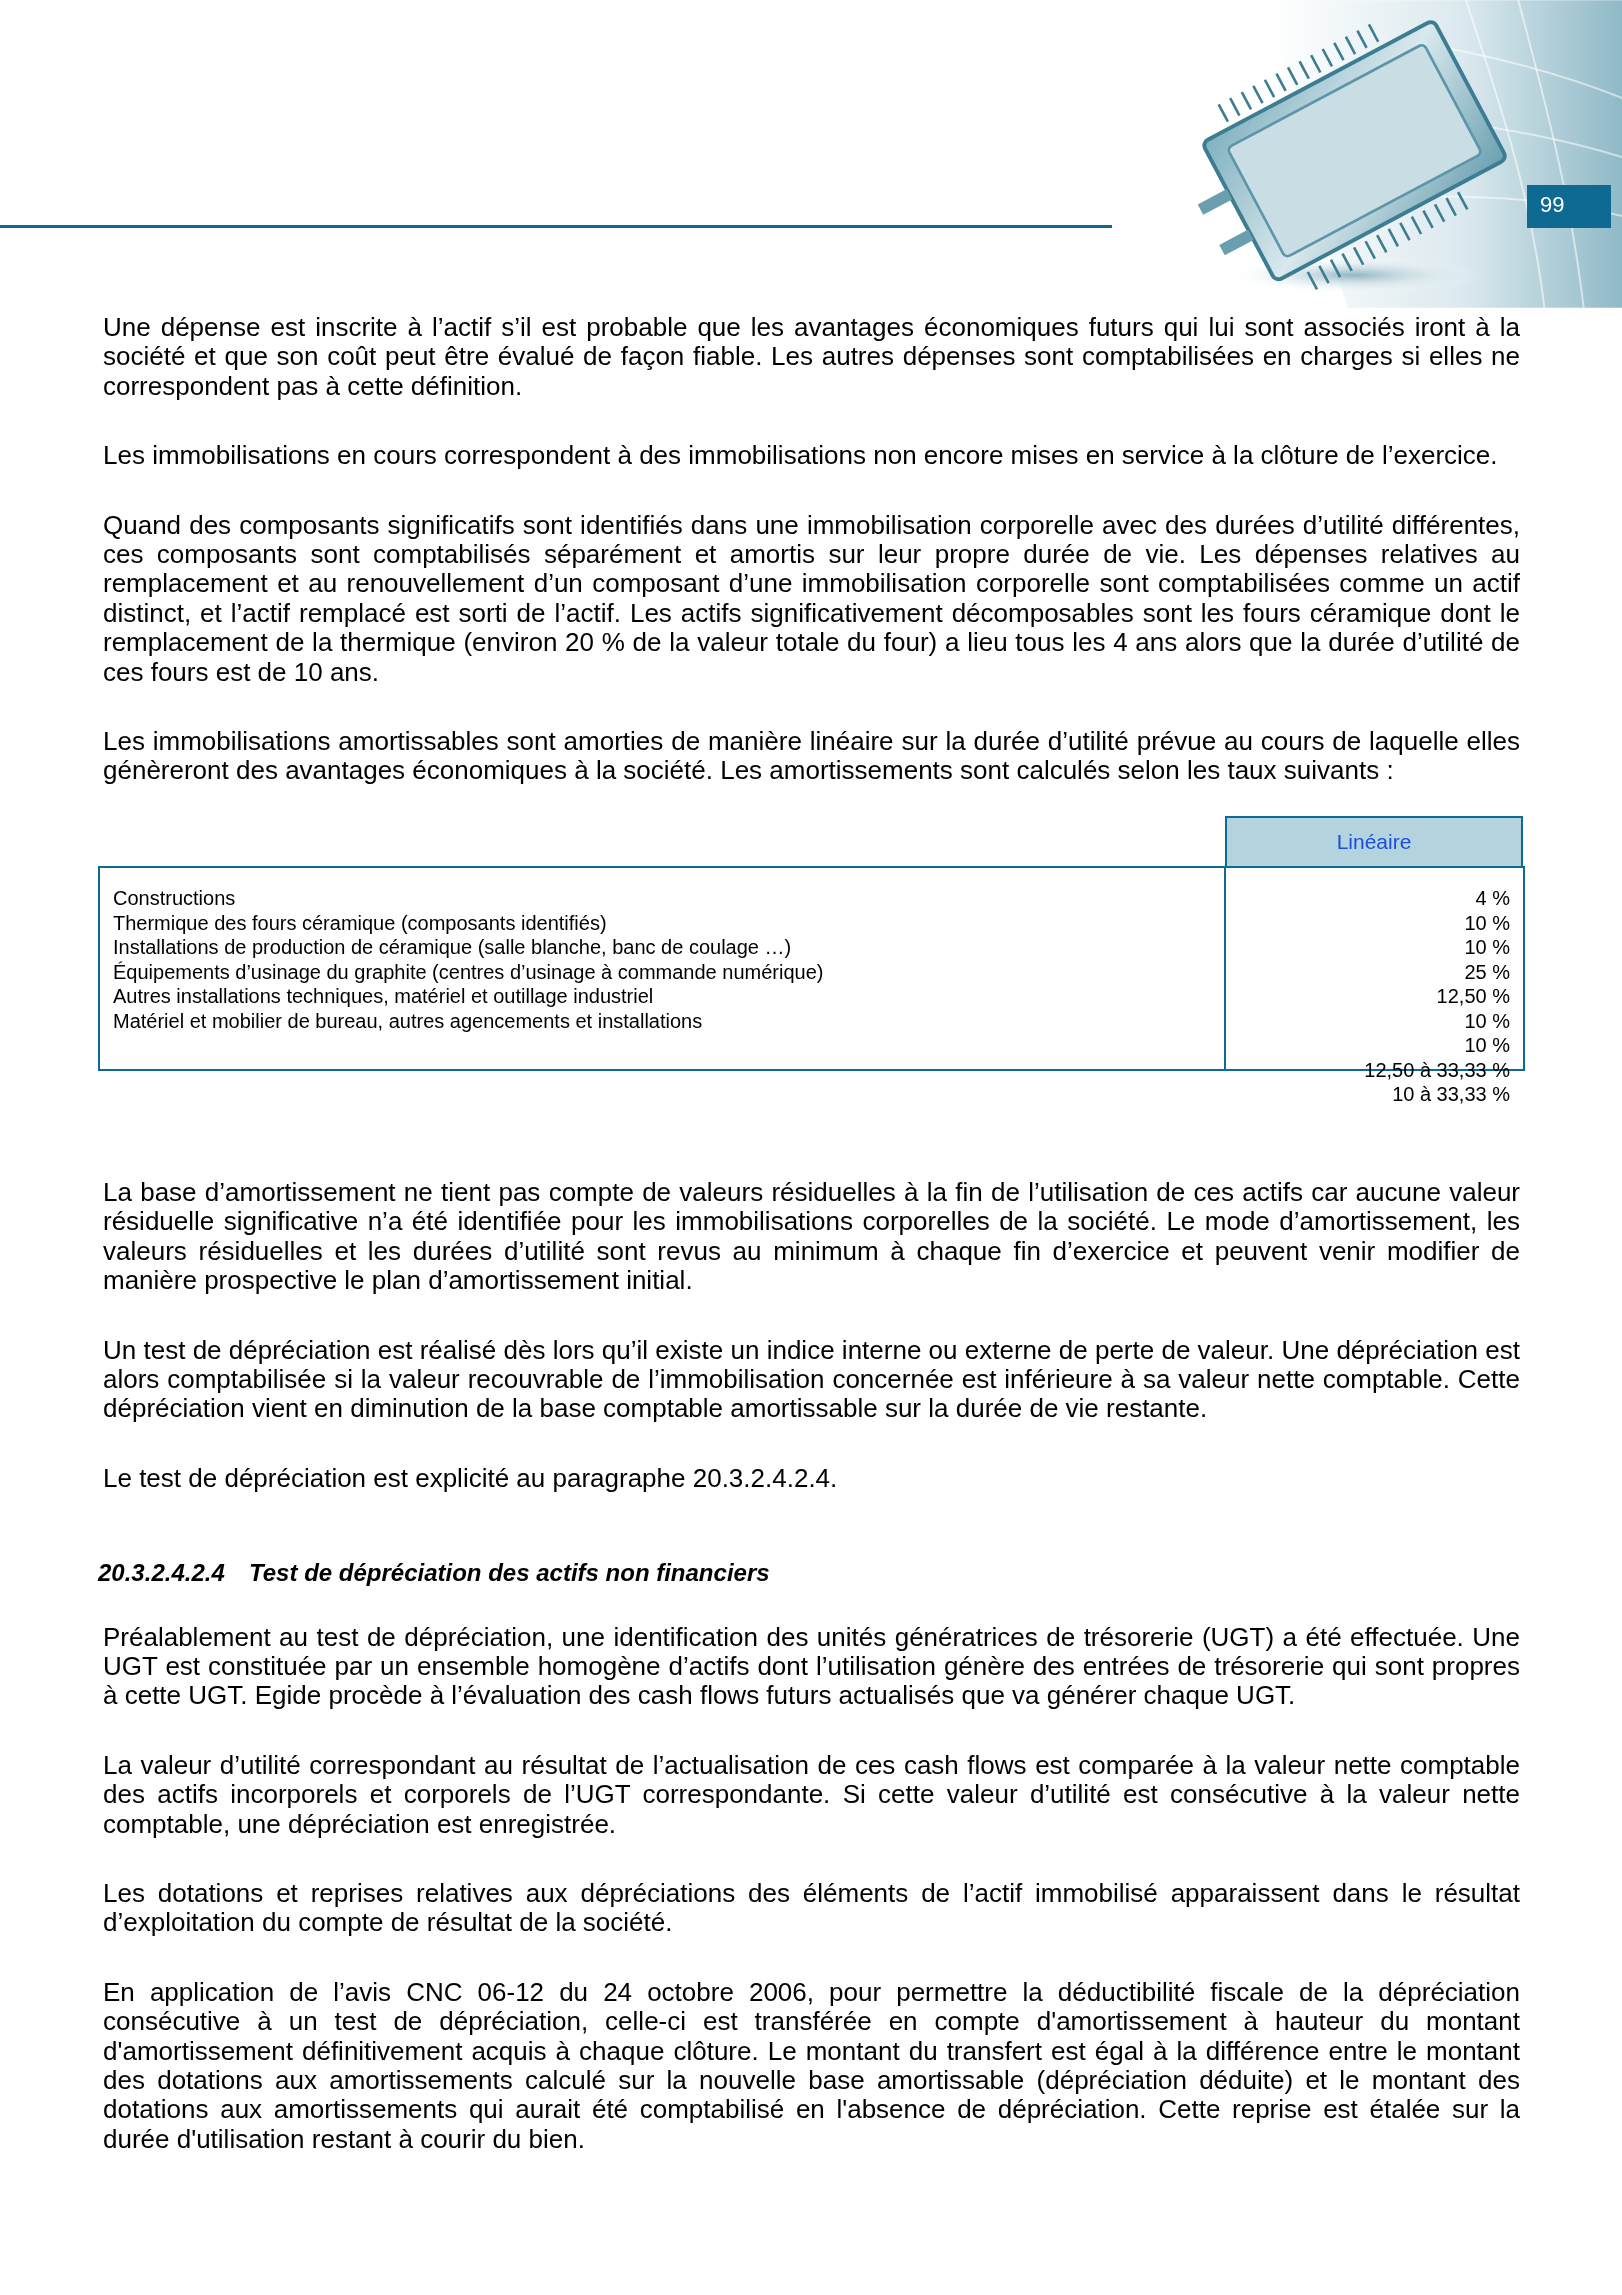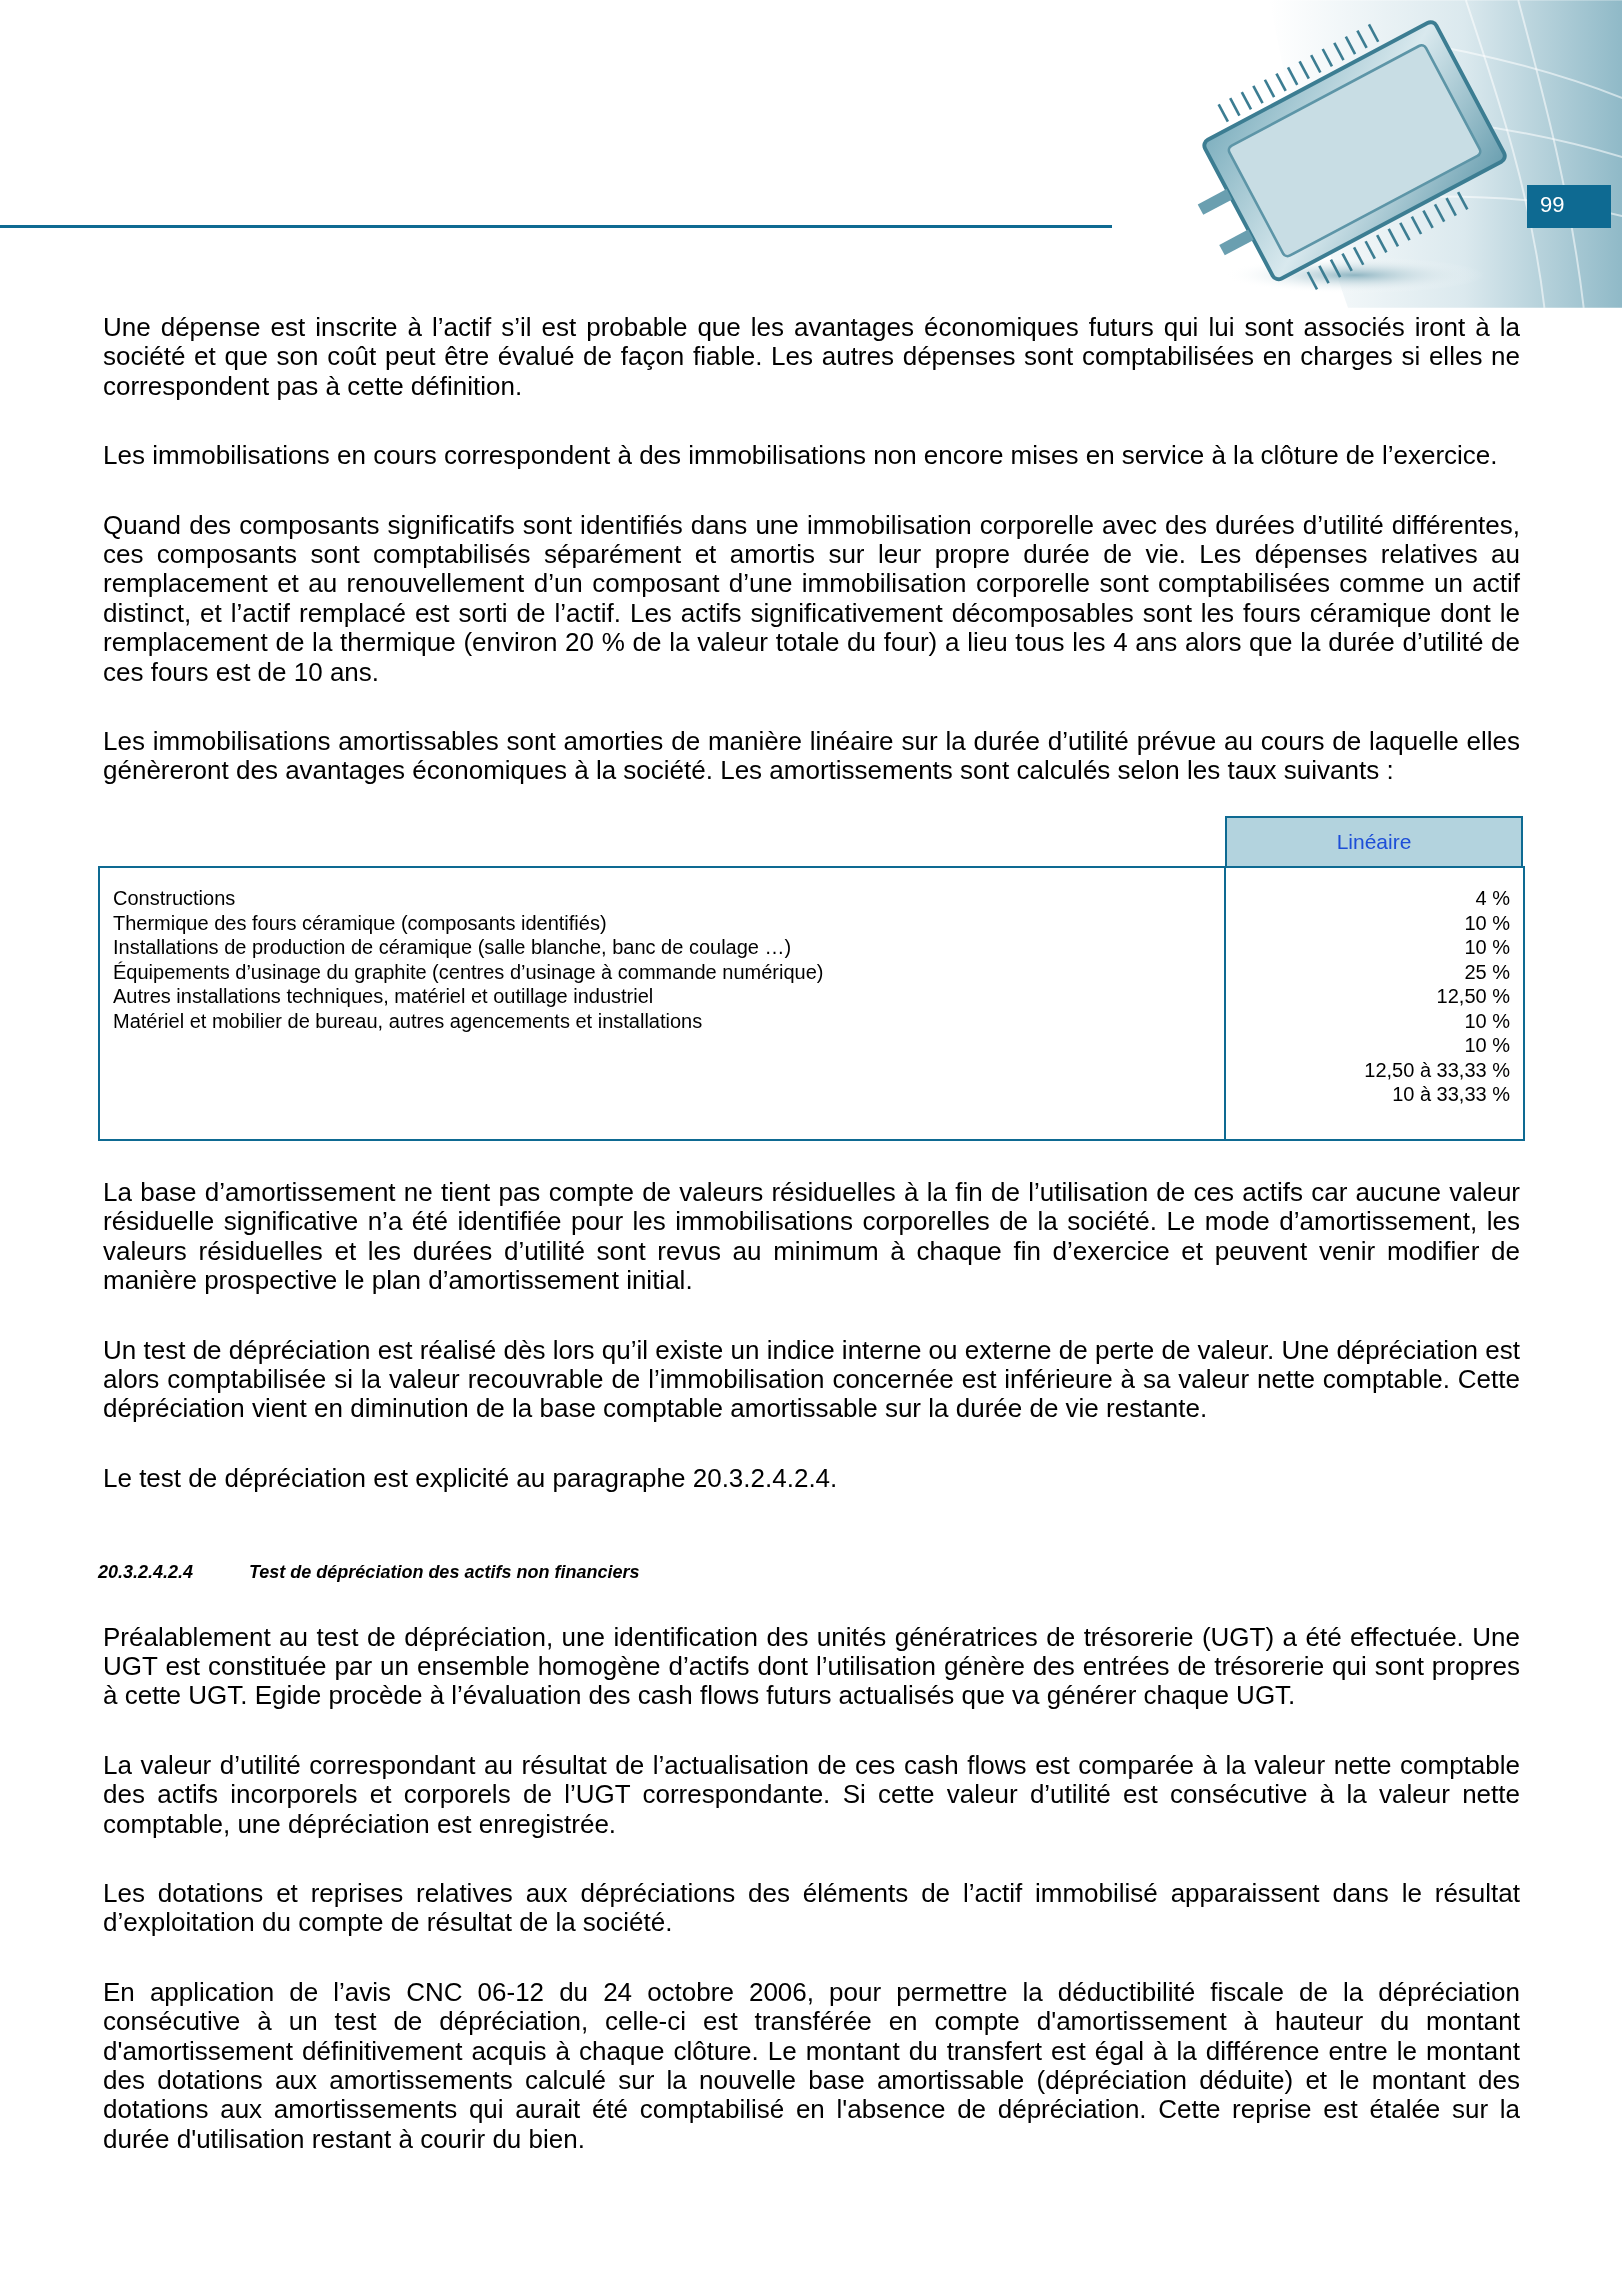--- a/index.html
+++ b/index.html
@@ -36,34 +36,34 @@
   .rate-table {
     position: relative; width: 1427px; margin-top: 30px; margin-bottom: 0;
   }
   .rate-head {
     position: absolute; left: 1127px; top: 0; width: 298px; height: 50px;
     background: #b3d3de; border: 2px solid #0e6a92; border-bottom: none;
     box-sizing: border-box; color: #1d4ed8; font-size: 21px;
     display: flex; align-items: center; justify-content: center;
   }
   .rate-body {
-    position: absolute; left: 0; top: 50px; width: 1427px; height: 275px;
+    position: absolute; left: 0; top: 50px; width: 1427px; height: 205px;
     border: 2px solid #0e6a92; box-sizing: border-box; display: flex;
   }
   .col-label {
     width: 1126px; border-right: 2px solid #0e6a92; box-sizing: border-box;
     padding: 18.3px 0 0 13px;
   }
   .col-rate {
     flex: 1; padding: 18.3px 13px 0 0; text-align: right;
   }
   .cell { font-size: 20px; line-height: 24.5px; white-space: nowrap; }
   .table-spacer { height: 298px; }
   h4.section {
-    margin: 0; font-size: 18px; font-weight: bold; font-style: italic; line-height: 29.4px;
+    margin: 0; font-size: 24px; font-weight: bold; font-style: italic; line-height: 29.4px;
   }
   h4.section .num { display: inline-block; width: 151px; }
 </style>
 </head>
 <body>
 
 <div class="header-rule"></div>
 
 <div class="header-art">
   <svg width="550" height="308" viewBox="0 0 840 470">

